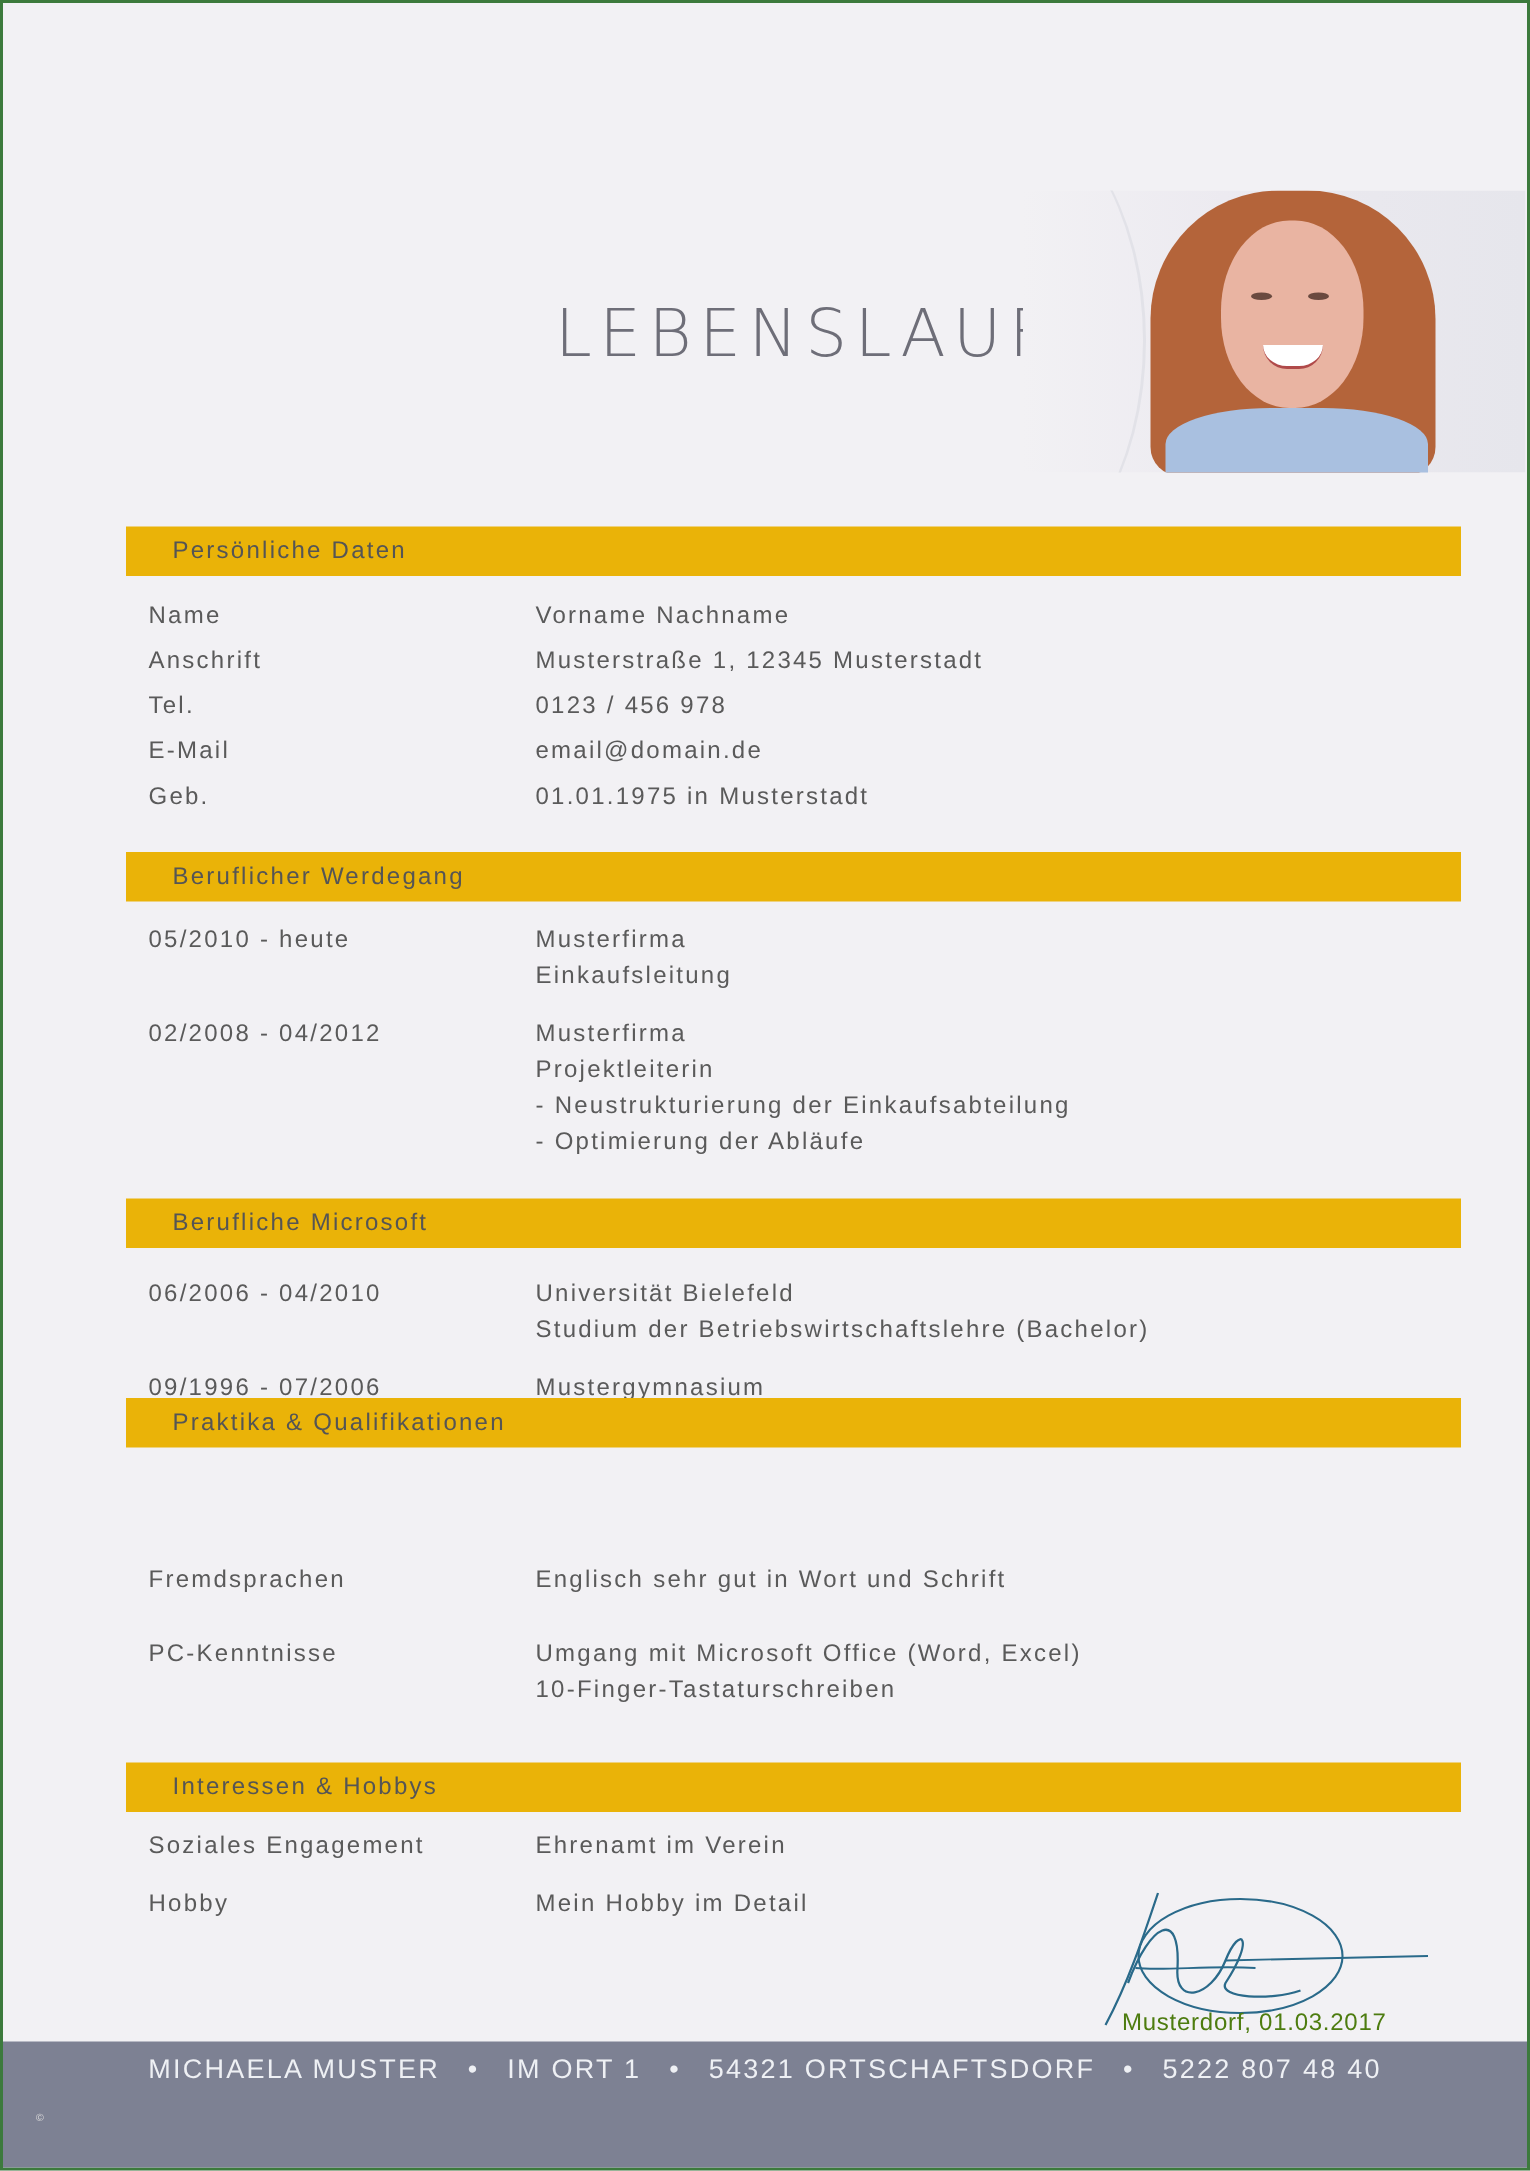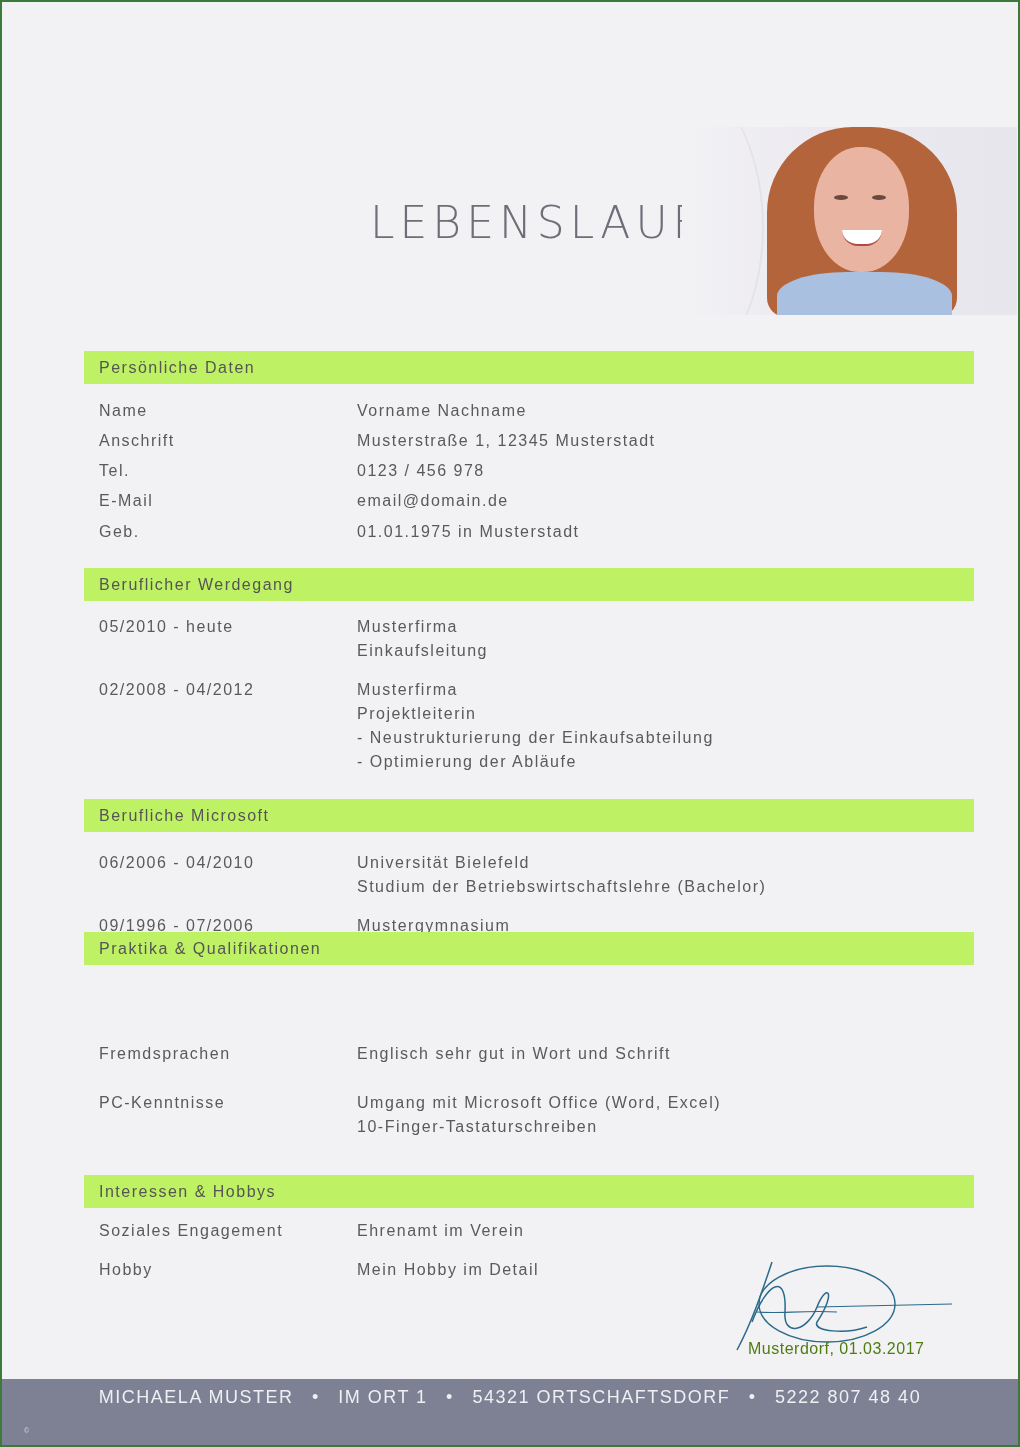--- a/index.html
+++ b/index.html
@@ -24,34 +24,34 @@
   .photo .bg { position:absolute; inset:0; background: linear-gradient(90deg, #f2f1f4 0%, #eceaf0 40%, #e6e6ec 100%); }
   .photo .arc { position:absolute; left:-120px; top:-60px; width:200px; height:320px; border-radius:50%; border-right: 2px solid #e2e2e8; }
   .hair { position:absolute; left:85px; top:0px; width:190px; height:190px; border-radius:45% 45% 10% 10%; background: #b4643a; }
   .face { position:absolute; left:132px; top:20px; width:95px; height:125px; border-radius:48%; background:#e9b4a2; }
   .shirt { position:absolute; left:95px; top:145px; width:175px; height:60px; border-radius:40% 40% 0 0; background:#a9c0e0; }
   .eye { position:absolute; width:14px; height:5px; background:#6a4a40; border-radius:50%; top:68px; }
   .smile { position:absolute; left:160px; top:103px; width:40px; height:14px; background:#fff; border-radius:0 0 20px 20px; border-bottom:2px solid #b04a4a; }
 
   .section-head {
     position: absolute; left: 82px; width: 890px; height: 33px;
-    background: #bef264;
+    background: #eab308;
     font-size: 16px; letter-spacing: 1.5px; color: #555;
-    line-height: 33px; padding-left: 15px; box-sizing: border-box;
+    line-height: 33px; padding-left: 31px; box-sizing: border-box;
   }
   .row { position: absolute; left: 97px; width: 860px; font-size: 16px; letter-spacing: 1.5px; color: #5a5a5a; }
   .row .lbl { position: absolute; left: 0; top: 0; width: 250px; }
   .row .val { position: absolute; left: 258px; top: 0; line-height: 24px; }
   .row .lbl { line-height: 24px; }
 
   .signature { position: absolute; left: 715px; top: 1250px; width: 240px; height: 100px; }
   .sig-date { position: absolute; left: 722px; top: 1338px; font-size: 16px; color: #4d7c0f; letter-spacing: 0.5px; margin-left: 24px; }
 
   .footer {
-    position: absolute; left: 0; right: 0; bottom: 0; height: 66px;
+    position: absolute; left: 0; right: 0; bottom: 0; height: 84px;
     background: #7d8193;
   }
   .footer-text {
     position: absolute; left: 0; right: 0; top: 8px; text-align: center;
     color: #eef0f4; font-size: 18px; letter-spacing: 1.5px;
   }
   .footer-text .dot { margin: 0 12px; }
   .footer-mark { position: absolute; left: 22px; top: 48px; font-size: 7px; color: #ddd; }
 </style>
 </head>

